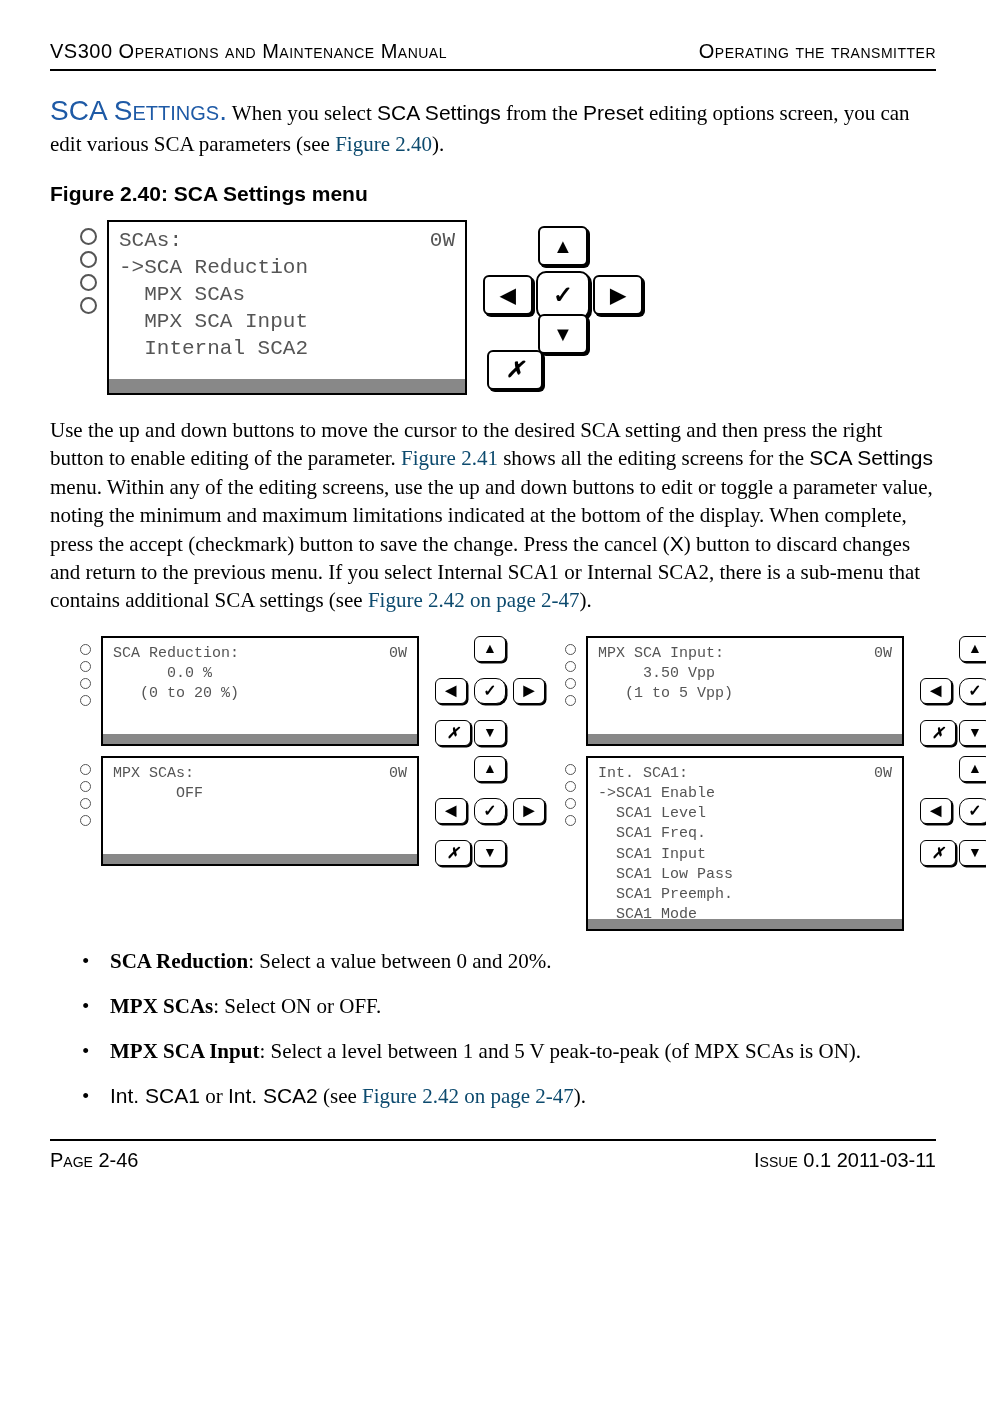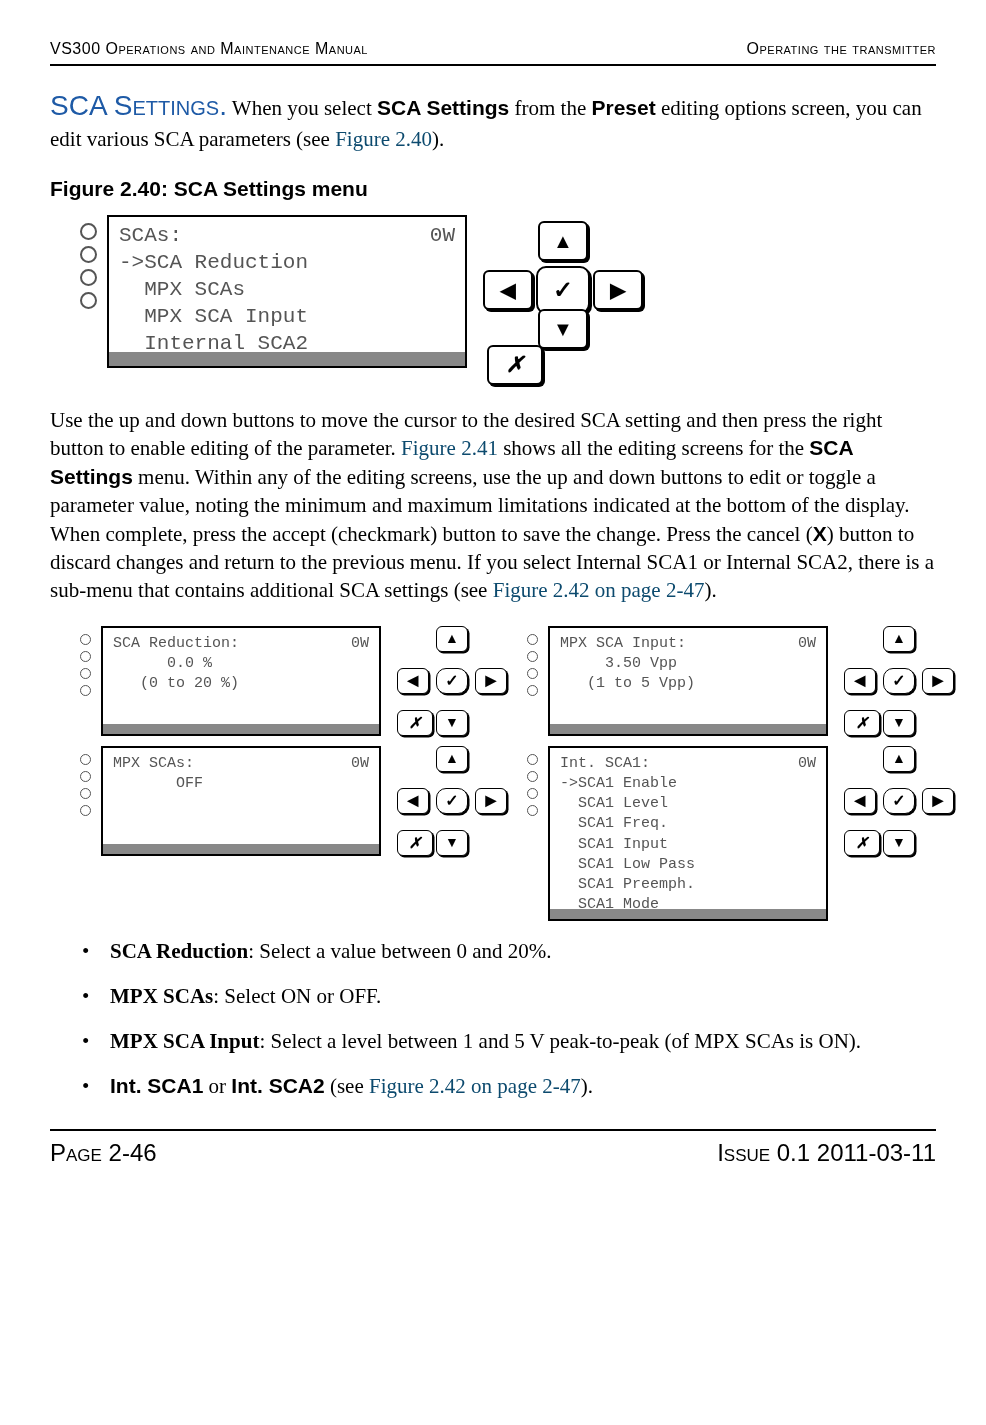--- a/index.html
+++ b/index.html
@@ -12,21 +12,21 @@
   }
   .page {
     padding: 40px 50px 30px 50px;
     box-sizing: border-box;
   }
   .header-row {
     display: flex;
     justify-content: space-between;
     font-variant: small-caps;
     font-family: "Lucida Sans", "Segoe UI", sans-serif;
-    font-size: 16px;
+    font-size: 20px;
     letter-spacing: 0.5px;
     margin-bottom: 6px;
   }
   .hr-top {
     border: none;
     border-top: 2px solid #000;
     margin: 0 0 14px 0;
   }
   .hr-bottom {
     border: none;
@@ -41,39 +41,39 @@
   }
   .body-text {
     font-size: 21px;
     line-height: 1.35;
   }
   .link {
     color: #0c4a6e;
   }
   .semibold {
     font-family: "Segoe UI", "Lucida Sans", sans-serif;
-    font-weight: 700;
+    font-weight: 400;
   }
   .figure-caption {
     font-family: Arial, Helvetica, sans-serif;
     font-weight: bold;
     font-size: 21px;
     margin: 24px 0 14px 0;
   }
   .lcd-panel {
     display: flex;
     align-items: flex-start;
     margin: 0 0 18px 30px;
   }
   .lcd-panel.large .screen {
     width: 360px;
-    height: 153px;
+    height: 175px;
   }
   .lcd-panel.small .screen {
-    width: 280px;
+    width: 318px;
     height: 110px;
   }
   .lcd-panel.small.tall .screen {
     height: 175px;
   }
   .leds {
     display: flex;
     flex-direction: column;
     gap: 6px;
     margin-right: 10px;
@@ -205,21 +205,21 @@
     content: "•";
     position: absolute;
     left: -28px;
     top: 0;
   }
   .footer-row {
     display: flex;
     justify-content: space-between;
     font-variant: small-caps;
     font-family: "Lucida Sans", "Segoe UI", sans-serif;
-    font-size: 24px;
+    font-size: 20px;
   }
 </style>
 </head>
 <body>
 
 <div class="page">
   <div class="header-row">
     <span>VS300 Operations and Maintenance Manual</span>
     <span>Operating the transmitter</span>
   </div>

